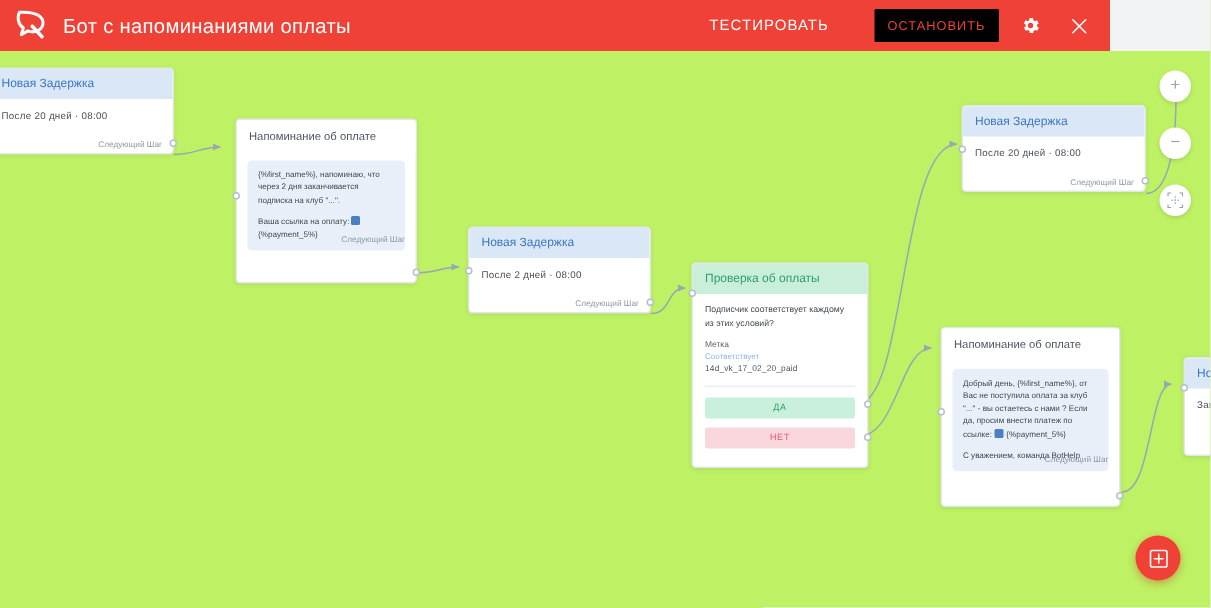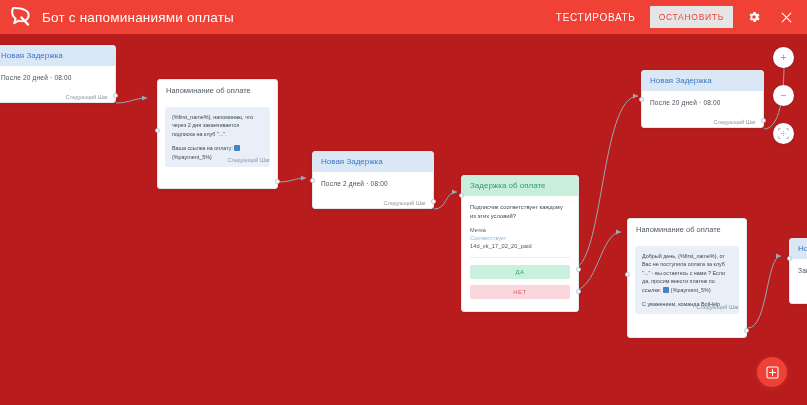--- a/index.html
+++ b/index.html
@@ -7,21 +7,21 @@
     width: 807px; height: 405px;
     overflow: hidden;
     font-family: "Liberation Sans", sans-serif;
     background: #f2f3f5;
   }
   #app { position: relative; width: 807px; height: 405px; overflow: hidden; }
 
   
   .header {
     position: absolute; top: 0; left: 0;
-    width: 807px; height: 34px;
+    width: 740px; height: 34px;
     background: #ef4136;
     display: flex; align-items: center;
     z-index: 60;
   }
   .logo {
     width: 26px; height: 26px; margin-left: 8px;
     display: flex; align-items: center; justify-content: center;
     flex: 0 0 auto;
   }
   .app-title {
@@ -29,38 +29,38 @@
     margin-left: 8px; white-space: nowrap;
   }
   .header-spacer { flex: 1 1 auto; }
   .hdr-btn {
     color: #ffffff; font-size: 10px; letter-spacing: .7px;
     text-transform: uppercase; white-space: nowrap;
     padding: 4px 6px; background: none; border: none;
     font-family: "Liberation Sans", sans-serif; cursor: pointer;
   }
   .hdr-btn-filled {
-    background: #e5e5e5; color: #ef4136;
+    background: #000000; color: #ef4136;
     padding: 6px 9px; border-radius: 1px;
-    margin-left: 8px; font-size: 8.5px; letter-spacing: .7px;
+    margin-left: 24px; font-size: 8.5px; letter-spacing: .7px;
     text-transform: uppercase; border: none; cursor: pointer;
     font-family: "Liberation Sans", sans-serif;
   }
   .hdr-icon {
     width: 22px; height: 22px; margin-left: 10px;
     display: flex; align-items: center; justify-content: center;
     cursor: pointer; flex: 0 0 auto;
   }
   .hdr-icon:last-child { margin-right: 10px; }
 
   
   .canvas {
     position: absolute; top: 34px; left: 0;
     width: 807px; height: 371px;
-    background: #b91c1c; overflow: hidden;
+    background: #bef264; overflow: hidden;
   }
   svg.wires { position: absolute; top: 0; left: 0; width: 807px; height: 371px; overflow: visible; }
 
   
   .node {
     position: absolute;
     background: #ffffff;
     border: 1px solid #e3e6ea;
     border-radius: 3px;
     box-shadow: 0 1px 3px rgba(40,50,70,.10);
@@ -223,21 +223,21 @@
       <div class="node-head head-blue">Новая Задержка</div>
       <div class="node-body" style="height:38px;">
         <div class="delay-text">После 2 дней · 08:00</div>
         <div class="next-row">Следующий Шаг</div>
       </div>
       <div class="port" style="left:-3px; top:26px;"></div>
       <div class="port" style="right:-3px; bottom:4px;"></div>
     </div>
 
     <div class="node" style="left:461px; top:141px; width:118px; height:137px;">
-      <div class="node-head head-green">Задержка об оплате</div>
+      <div class="node-head head-green">Проверка об оплаты</div>
       <div class="node-body" style="padding:7px 8px;">
         <div class="cond-q">Подписчик соответствует каждому из этих условий?</div>
         <div class="cond-label">Метка</div>
         <div class="cond-sub">Соответствует</div>
         <div class="cond-val">14d_vk_17_02_20_paid</div>
         <div class="cond-divider"></div>
         <div class="ans ans-yes">ДА</div>
         <div class="ans ans-no">НЕТ</div>
       </div>
       <div class="port" style="left:-3px; top:17px;"></div>

